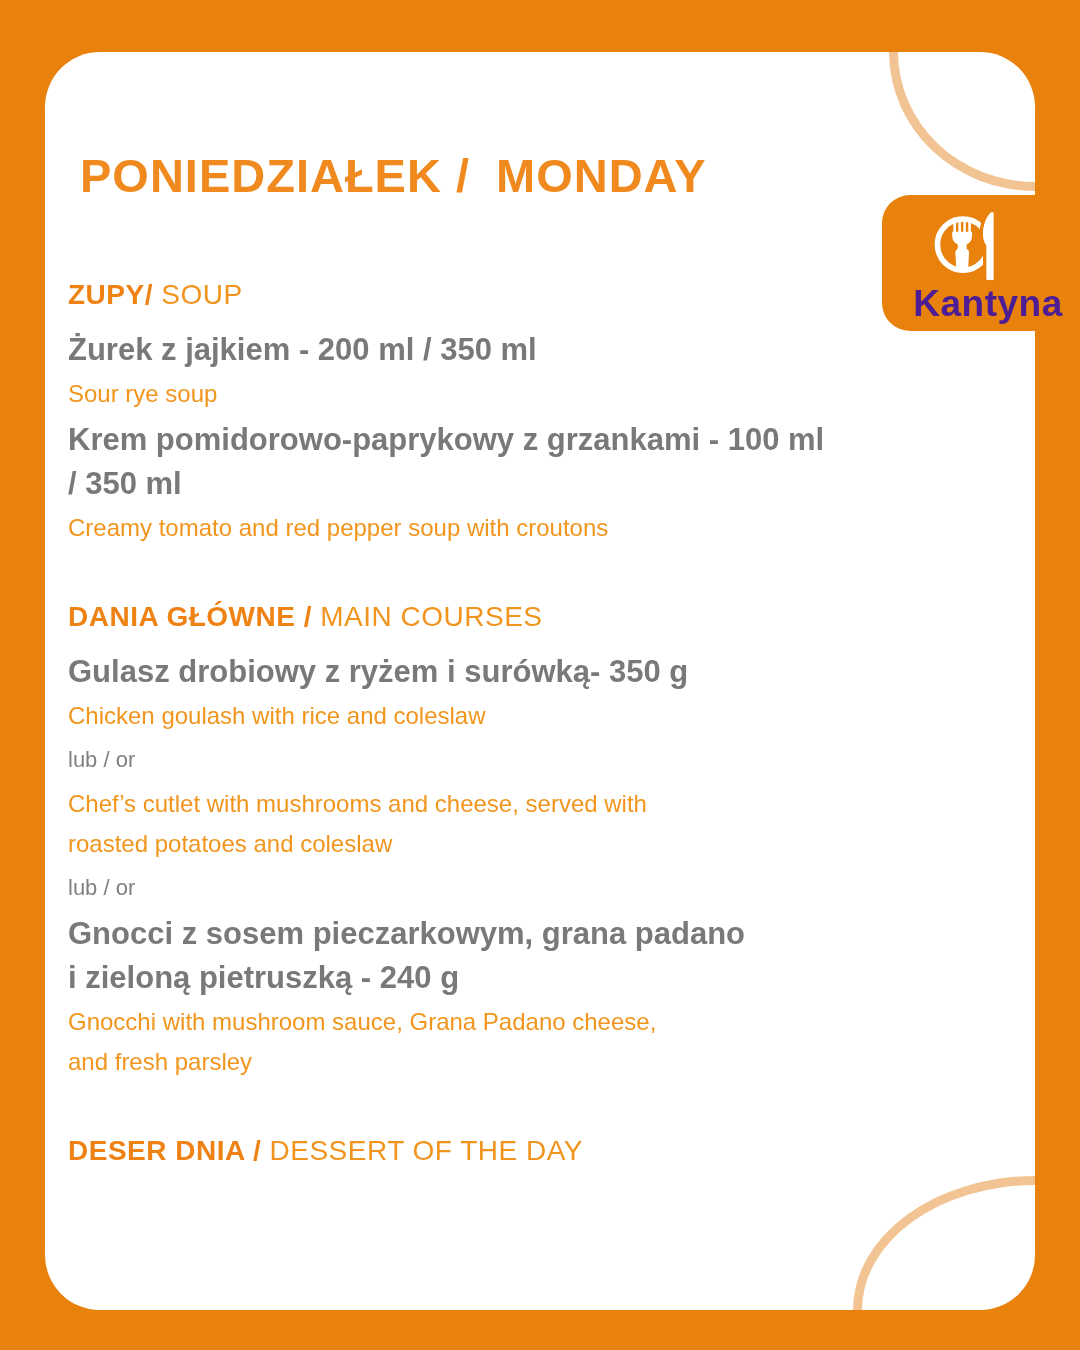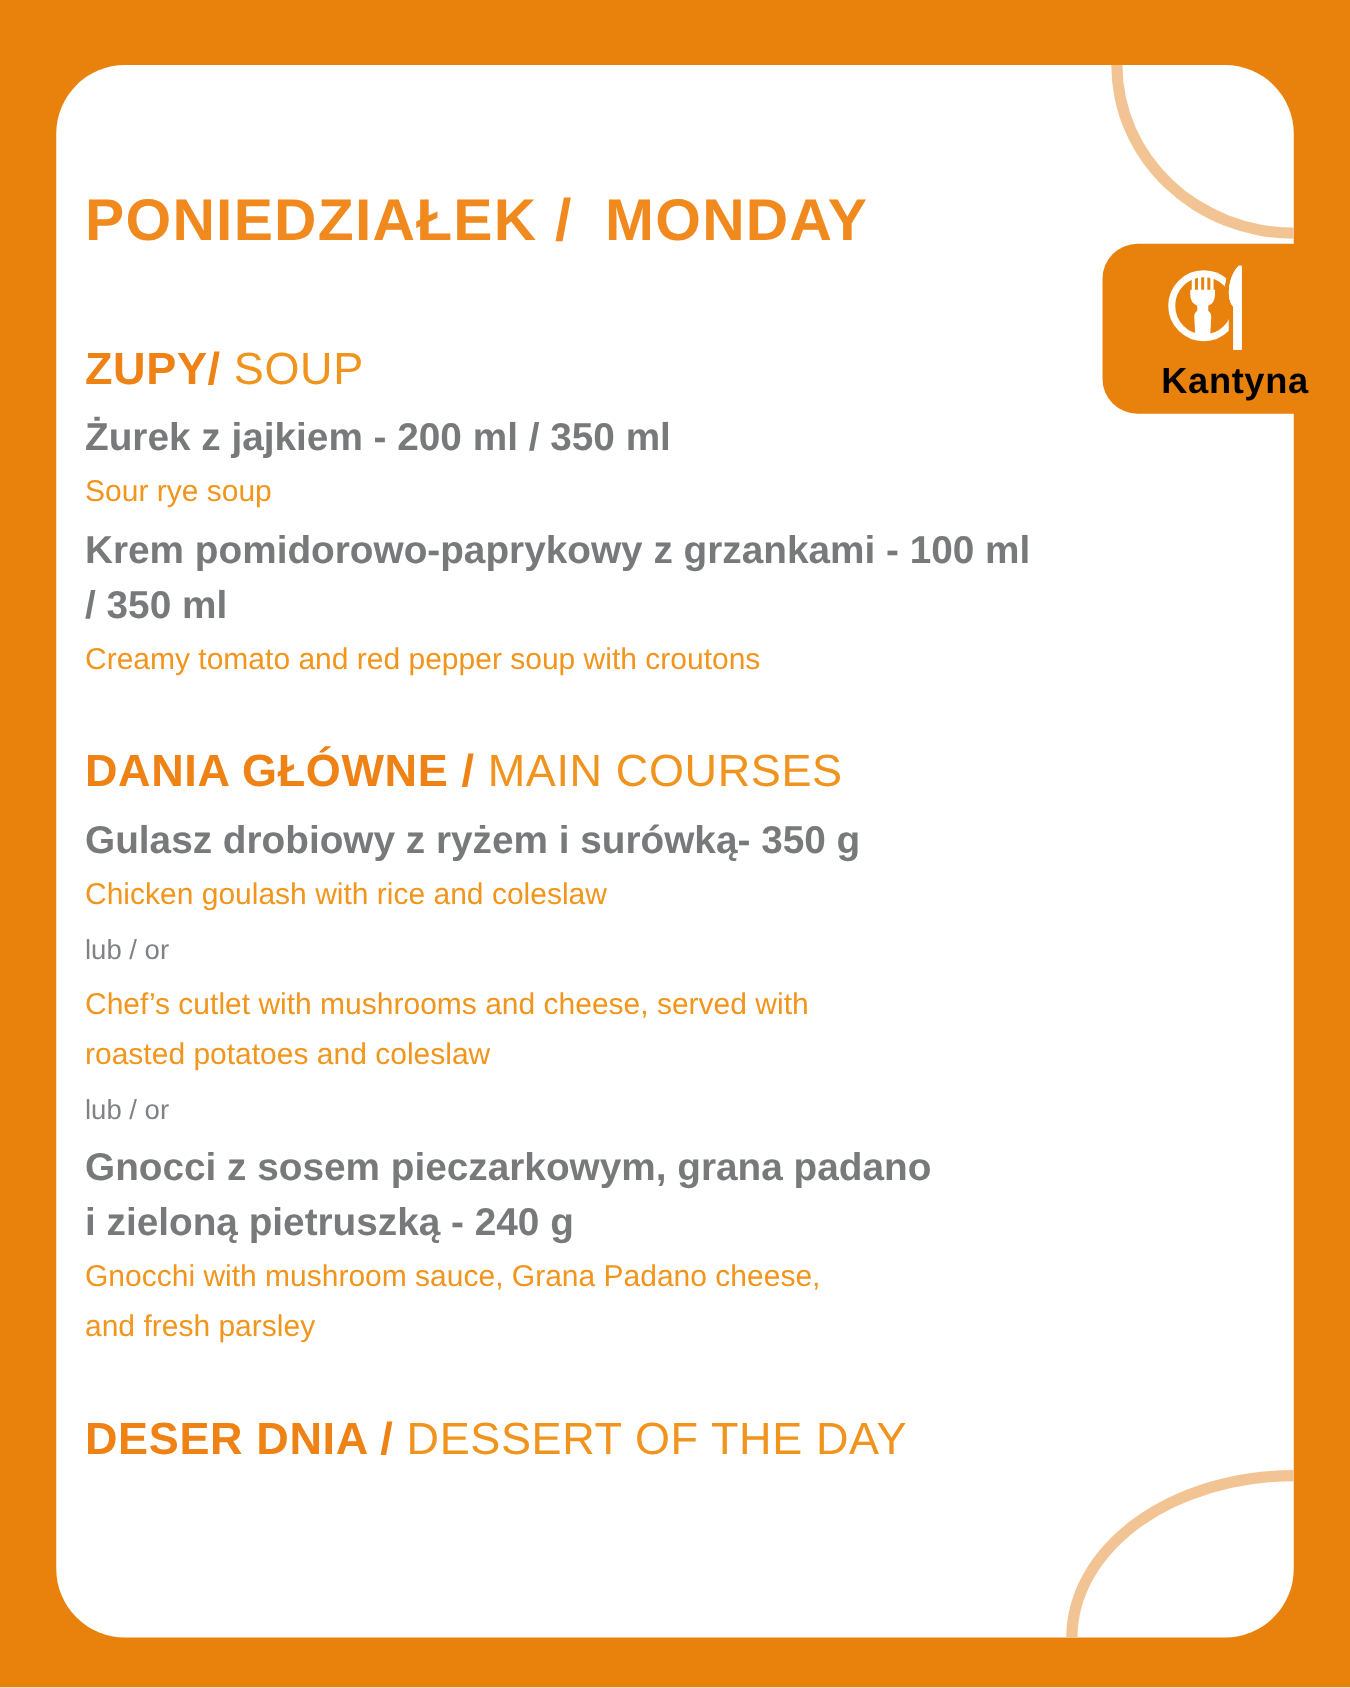--- a/index.html
+++ b/index.html
@@ -39,34 +39,34 @@
     position: absolute;
     left: 23px;
     top: 0;
     width: 920px;
     padding: 96px 20px 0 0;
   }
 
   .menu-title {
     display: flex;
     gap: 26px;
-    margin: 0 0 68px 0;
+    margin: 0 0 68px 12px;
     font-size: 47px;
     line-height: 56px;
     font-weight: 700;
     letter-spacing: 1px;
     color: #F18A1E;
   }
 
   .menu-section { margin: 0 0 46px 0; }
   .menu-section:last-child { margin-bottom: 16px; }
 
   .section-header {
     margin: 0 0 10px 0;
-    font-size: 36px;
+    font-size: 28px;
     line-height: 46px;
     font-weight: 400;
     letter-spacing: 0.5px;
   }
   .hdr-pl { color: #EE8214; font-weight: 700; }
   .hdr-en { color: #F0941E; font-weight: 400; }
 
   .dish-pl {
     font-size: 31px;
     line-height: 44px;
@@ -97,23 +97,23 @@
     height: 136px;
     background: #E8820C;
     border-radius: 28px 0 0 28px;
     display: flex;
     flex-direction: column;
     align-items: center;
     justify-content: center;
     padding-right: 28px;
   }
   .logo-text {
-    color: #000000;
+    color: #4c1d95;
     font-weight: 700;
-    font-size: 29px;
+    font-size: 37px;
     line-height: 30px;
     letter-spacing: 0.5px;
     margin-top: -2px;
     margin-left: 42px;
   }
 </style>
 </head>
 <body>
 
 <div class="page">

